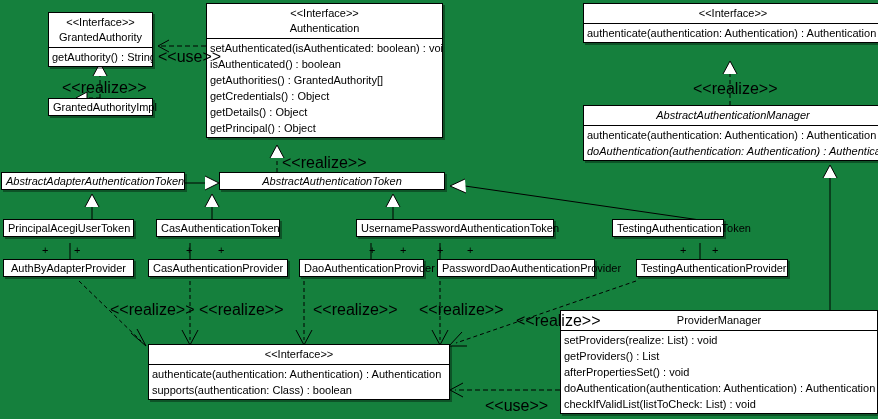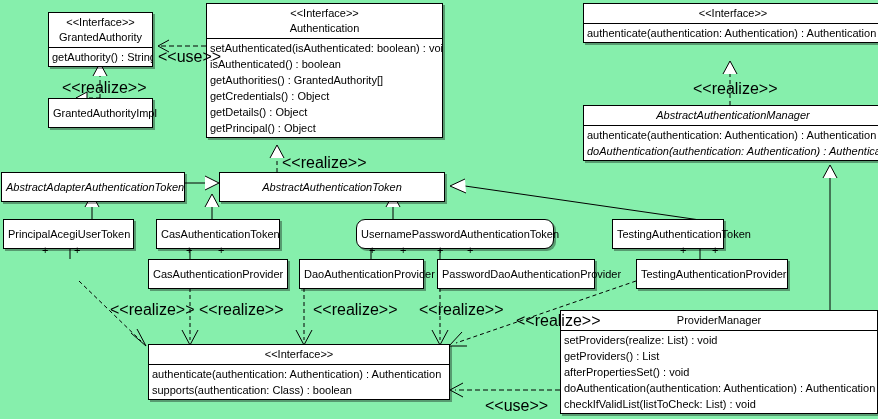--- a/index.html
+++ b/index.html
@@ -7,21 +7,21 @@
     background: #ececec;
   }
   body {
     width: 878px; height: 419px;
     font-family: "Liberation Sans", "DejaVu Sans", sans-serif;
     overflow: hidden;
   }
   #canvas {
     position: relative;
     width: 878px; height: 419px;
-    background: #86efac;
+    background: #15803d;
   }
   svg.edges {
     position: absolute; left: 0; top: 0;
     width: 878px; height: 419px;
     pointer-events: none;
   }
   .uml {
     position: absolute;
     background: #ffffff;
     border: 1px solid #000000;
@@ -48,21 +48,21 @@
   .uml .op {
     font-size: 11px;
     line-height: 16px;
     white-space: nowrap;
     padding-left: 3px;
     color: #000;
     overflow: hidden;
   }
   .uml .op.italic { font-style: italic; }
   .uml.compact .hdr {
-    padding: 7px 4px;
+    padding: 1px 4px;
     line-height: 14px;
     font-size: 11px;
   }
   .edge-label {
     position: absolute;
     font-size: 16px;
     line-height: 11px;
     color: #000;
     background: transparent;
     white-space: nowrap;
@@ -253,38 +253,43 @@
   <span class="plus" style="left:74px; top:245px;">+</span>
 
   <div class="uml compact" style="left:156px; top:219px; width:124px;">
     <div class="hdr">
       <span class="nm">CasAuthenticationToken</span>
     </div>
   </div>
   <span class="plus" style="left:186px; top:245px;">+</span>
   <span class="plus" style="left:218px; top:245px;">+</span>
 
-  <div class="uml compact" style="left:356px; top:219px; width:198px;border-radius:9px;">
+  <div class="uml compact" style="left:356px; top:219px; width:198px;">
     <div class="hdr">
       <span class="nm">UsernamePasswordAuthenticationToken</span>
     </div>
   </div>
   <span class="plus" style="left:369px; top:245px;">+</span>
   <span class="plus" style="left:400px; top:245px;">+</span>
   <span class="plus" style="left:437px; top:245px;">+</span>
   <span class="plus" style="left:467px; top:245px;">+</span>
 
   <div class="uml compact" style="left:612px; top:219px; width:112px;">
     <div class="hdr">
       <span class="nm">TestingAuthenticationToken</span>
     </div>
   </div>
   <span class="plus" style="left:680px; top:245px;">+</span>
   <span class="plus" style="left:712px; top:245px;">+</span>
 
+  <div class="uml compact" style="left:3px; top:259px; width:131px;">
+    <div class="hdr">
+      <span class="nm">AuthByAdapterProvider</span>
+    </div>
+  </div>
 
   <div class="uml compact" style="left:148px; top:259px; width:140px;">
     <div class="hdr">
       <span class="nm">CasAuthenticationProvider</span>
     </div>
   </div>
 
   <div class="uml compact" style="left:299px; top:259px; width:125px;">
     <div class="hdr">
       <span class="nm">DaoAuthenticationProvider</span>

